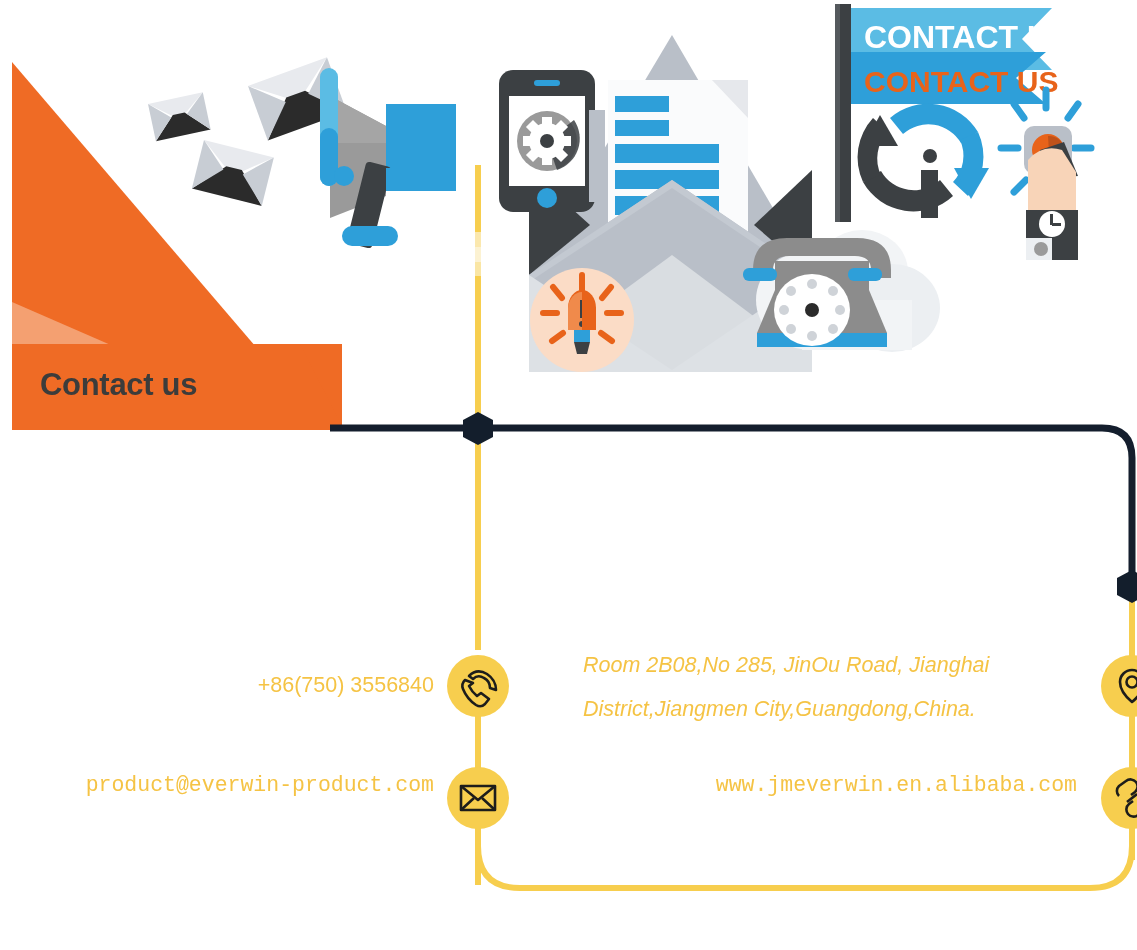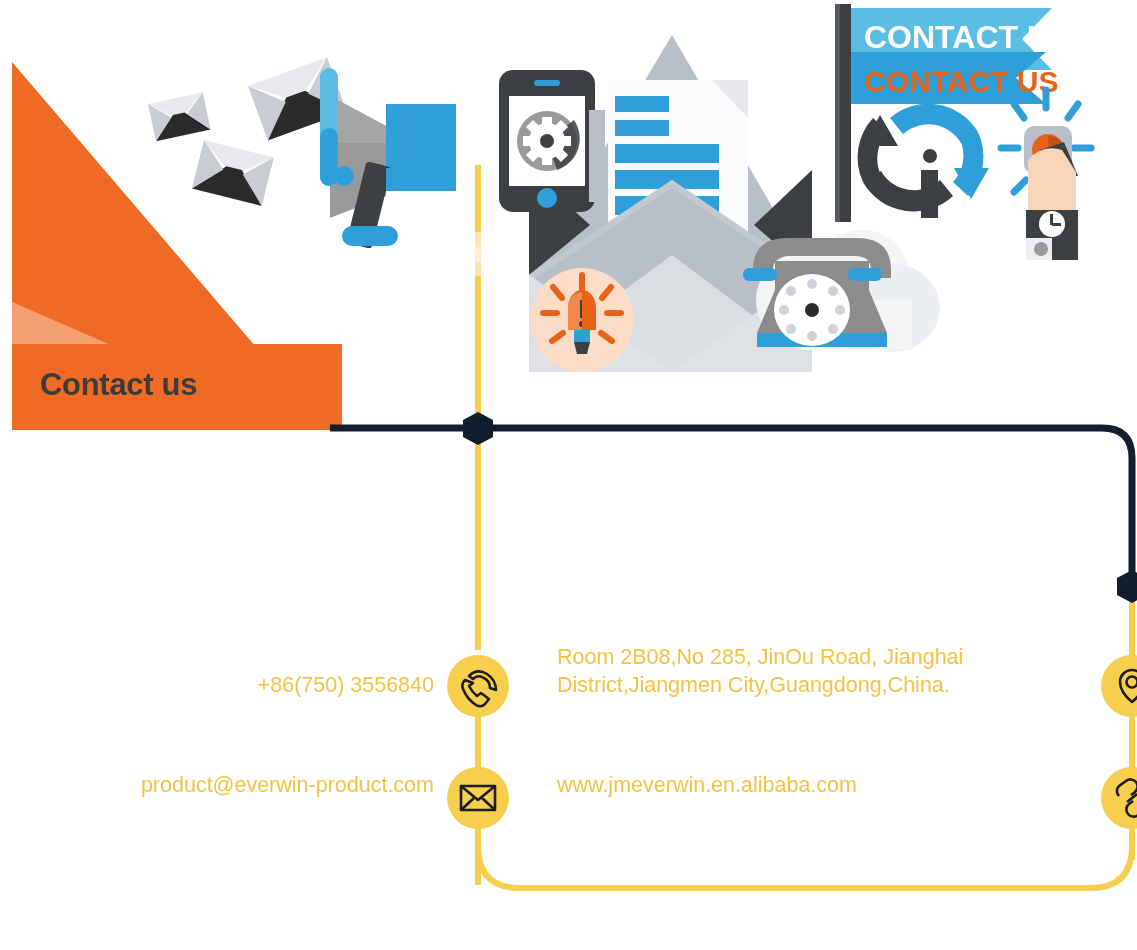--- a/index.html
+++ b/index.html
@@ -49,32 +49,34 @@
     right:715px;   
     top:665px;
     text-align:right;
   }
   #email-text{
     right:715px;
     top:765px;
     text-align:right;
   }
   #address-text{
-    left:545px;
+    left:571px;
     top:643px;
     width:540px;
-    line-height:28px;
+    line-height:44px;
     white-space:normal;
+    font-style:italic;
   }
   #web-text{
     left:545px;
     top:765px;
     width:520px;
-  }
-  .ytext div{display:block;}
+    text-align:right;
+  }
+  .ytext div{display:block;font-family:Liberation Mono, monospace;}
 </style>
 </head>
 <body>
 
 <div id="page">
 
   <svg id="artwork" class="abs" viewBox="0 0 1137 440" xmlns="http://www.w3.org/2000/svg">
 
     <g>
       <g transform="translate(136,104) rotate(-12)">

